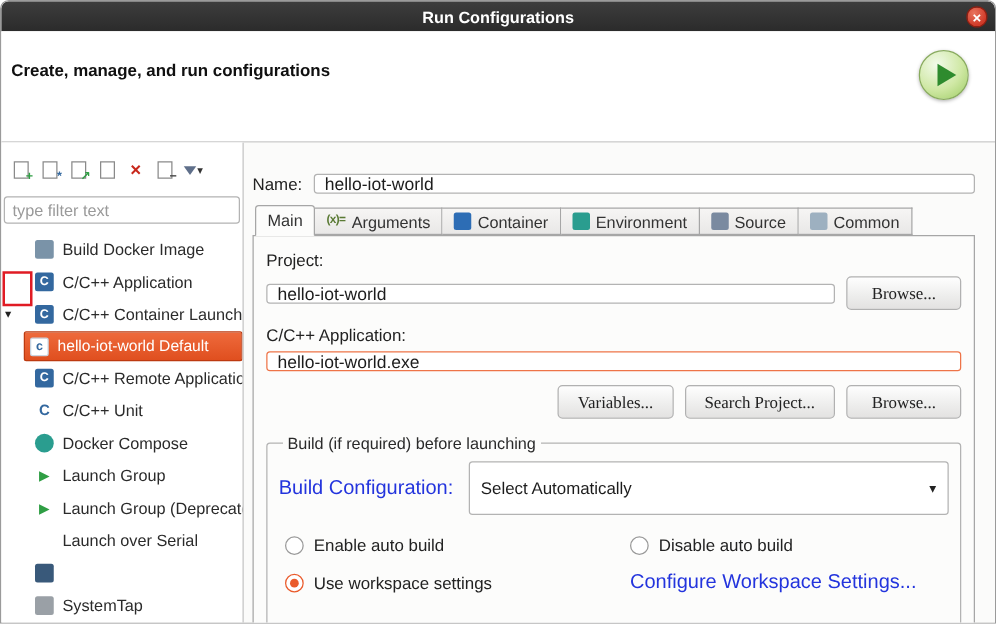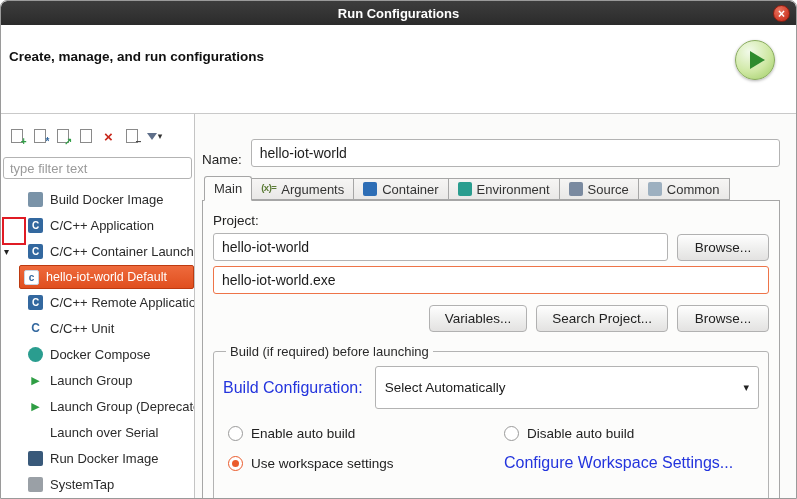--- a/index.html
+++ b/index.html
@@ -72,21 +72,21 @@
 
   .tree-row.selected { margin-left:18px; padding-left:4px; height:24px; margin-top:1px;
                        background:linear-gradient(var(--sel-orange-1), var(--sel-orange-2));
                        border:1px solid #bd3a10; border-radius:2px; }
   .tree-row.selected .tree-label { color:#fff; font-size:12.5px; }
 
   
   .right-panel { flex:1; background:#fbfbfa; padding:0 16px 0 7px; overflow:hidden; }
   .name-row { display:flex; align-items:flex-end; margin-top:25px; gap:9px; }
   .field-label { font-size:13.5px; color:#222; }
-  .text-input { height:28px; border:1px solid #b3b3b3; border-radius:3px; background:#fff;
+  .text-input { height:16px; border:1px solid #b3b3b3; border-radius:3px; background:#fff;
                 padding:0 8px; font-size:14px; font-family:inherit; color:#1c1c1c; }
   .grow { flex:1; min-width:0; }
 
   .tabs { display:flex; align-items:flex-end; margin-top:9px; height:24px; position:relative; z-index:2; padding-left:2px; }
   .tab { height:22px; display:flex; align-items:center; gap:5px; padding:0 9px;
          border:1px solid #a6a6a6; border-left:none; background:linear-gradient(#f6f5f4,#e9e8e7);
          font-size:13px; color:#333; cursor:default; }
   .tab:first-child { border-left:1px solid #a6a6a6; border-radius:3px 0 0 0; }
   .tab.selected { background:#fcfcfb; height:25px; margin-bottom:-1px; border-bottom:1px solid #fcfcfb;
                   border-radius:3px 3px 0 0; border-left:1px solid #a6a6a6; }
@@ -96,21 +96,21 @@
   .tic-env { background:var(--icon-teal); }
   .tic-source { background:#7a8aa0; }
   .tic-common { background:#9db0c0; }
 
   .tab-panel { border:1px solid #a6a6a6; background:#fcfcfb; height:324px; padding:6px 10px 0 10px;
                position:relative; z-index:1; overflow:hidden; }
   .lbl { margin-top:6px; font-size:13.5px; color:#222; }
   .input-row { display:flex; align-items:center; gap:9px; margin-top:5px; }
   .btn { min-width:92px; height:27px; padding:0 15px; border:1px solid #b1b1b1; border-radius:4px;
          background:linear-gradient(#fefefe, #ededec 60%, #e3e2e1); font-size:13.5px; color:#222;
-         display:flex; align-items:center; justify-content:center; cursor:default; white-space:nowrap; }
+         display:flex; align-items:center; justify-content:center; cursor:default; white-space:nowrap;font-family:Liberation Serif, serif; }
   .app-input { width:100%; margin-top:5px; border:1px solid var(--focus-orange); }
   .btn-row { display:flex; justify-content:flex-end; gap:9px; margin-top:11px; }
 
   fieldset { border:1px solid #b3b3b3; border-radius:3px; margin-top:12px; padding:2px 9px 10px 9px; height:168px; }
   legend { padding:0 4px; margin-left:3px; font-size:13px; color:#2a2a2a; }
   .link { color:var(--link-blue); cursor:pointer; font-size:16px; }
   .bc-row { display:flex; align-items:center; gap:12px; margin-top:5px; }
   .combo { flex:1; height:43px; background:#fff; border:1px solid #b3b3b3; border-radius:3px;
            display:flex; align-items:center; justify-content:space-between; padding:0 9px;
            font-size:13.5px; color:#1c1c1c; cursor:default; }
@@ -217,21 +217,20 @@
         <div class="tree-row">
           <span class="tree-ic ic-play">▶</span>
           <span class="tree-label">Launch Group (Deprecated)</span>
         </div>
         <div class="tree-row">
           <span class="tree-ic ic-none"></span>
           <span class="tree-label">Launch over Serial</span>
         </div>
         <div class="tree-row">
           <span class="tree-ic ic-rundocker"></span>
-          <span class="tree-label">Run Docker Image</span>
         </div>
         <div class="tree-row">
           <span class="tree-ic ic-systemtap"></span>
           <span class="tree-label">SystemTap</span>
         </div>
       </div>
 
       <div class="annotation"></div>
     </div>
 
@@ -269,20 +268,21 @@
       </div>
 
       <div class="tab-panel">
 
         <div class="lbl">Project:</div>
         <div class="input-row">
           <input class="text-input grow" value="hello-iot-world" style="">
           <button class="btn">Browse...</button>
         </div>
 
+        <div class="lbl" style="margin-top:13px;">C/C++ Application:</div>
         <input class="text-input app-input" value="hello-iot-world.exe" style="">
 
         <div class="btn-row">
           <button class="btn">Variables...</button>
           <button class="btn">Search Project...</button>
           <button class="btn">Browse...</button>
         </div>
 
         <fieldset>
           <legend>Build (if required) before launching</legend>

